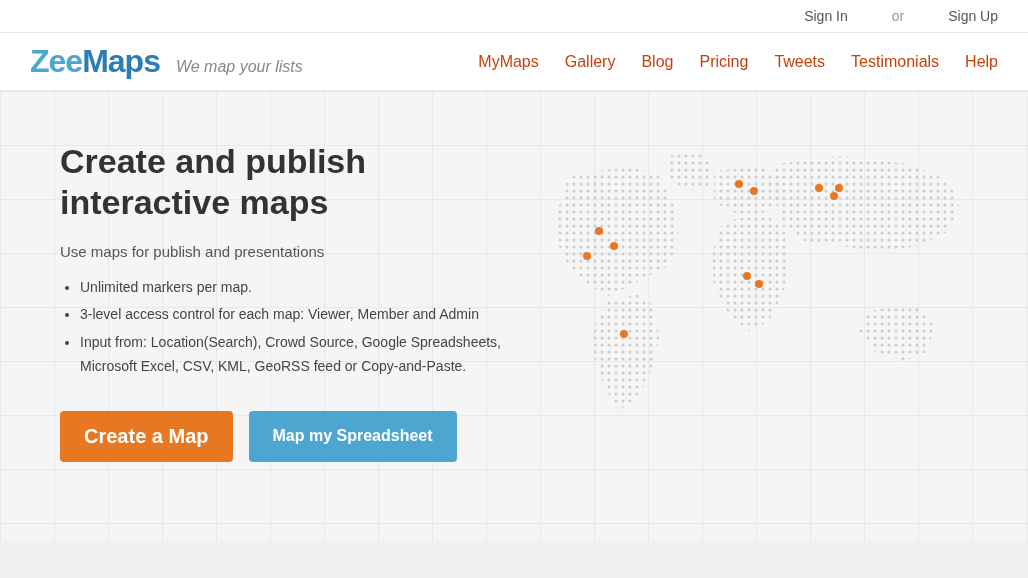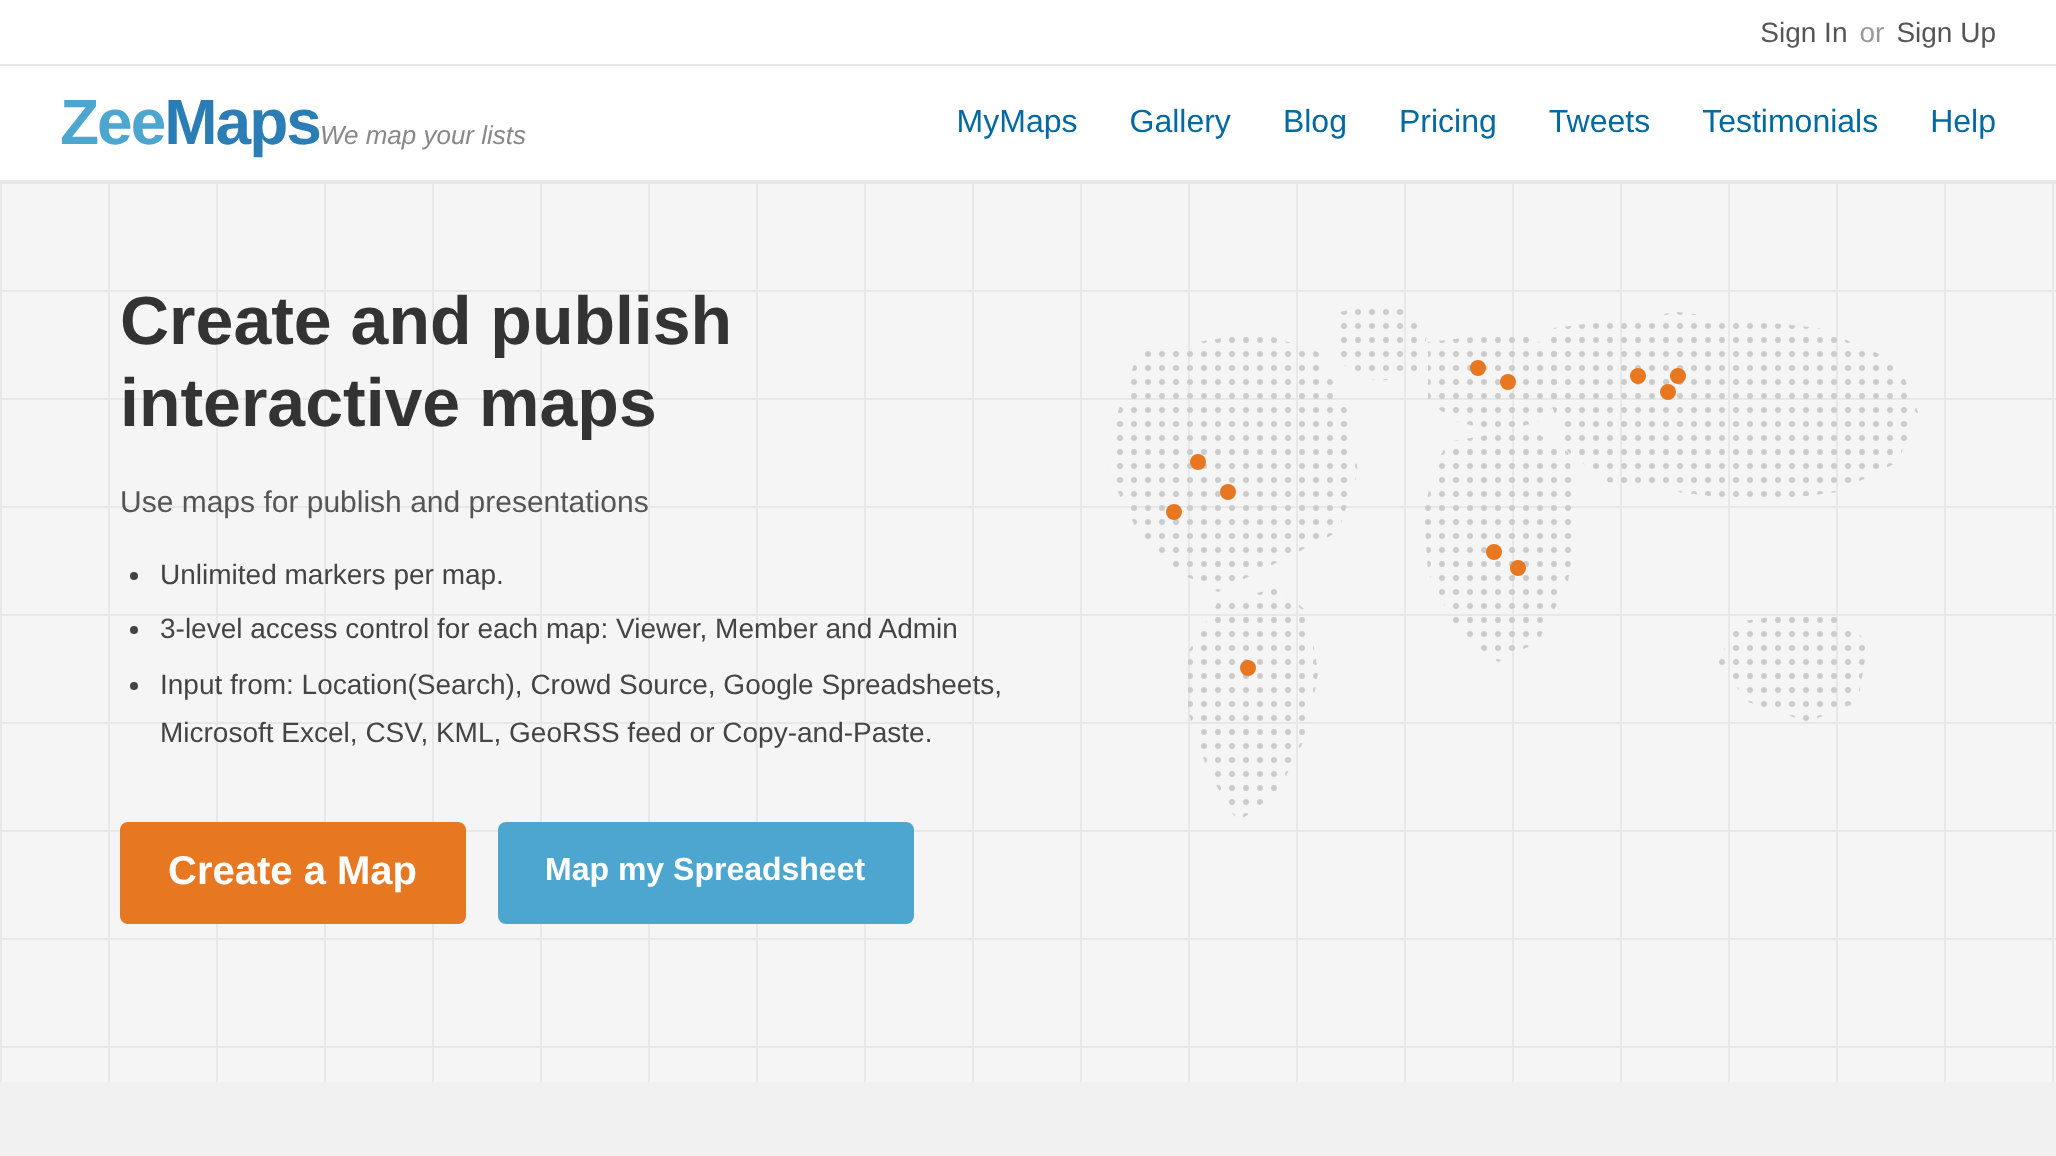--- a/index.html
+++ b/index.html
@@ -13,63 +13,64 @@
     
     #top-bar {
       background: #fff;
       display: flex;
       justify-content: flex-end;
       align-items: center;
       padding: 8px 30px;
       font-size: 14px;
       color: #555;
       border-bottom: 1px solid #e8e8e8;
+      gap: 38px;
     }
     #top-bar a {
       color: #555;
       text-decoration: none;
       cursor: pointer;
     }
     #top-bar .sep { margin: 0 6px; color: #999; text-align: center; }
 
     
     #header {
       background: #fff;
       display: flex;
       align-items: center;
       padding: 10px 30px;
       border-bottom: 1px solid #e8e8e8;
     }
     #logo-area {
       display: flex;
       align-items: baseline;
-      gap: 0;
+      gap: 16px;
       margin-right: auto;
     }
     #logo {
       font-size: 32px;
       font-weight: bold;
       letter-spacing: -1px;
       text-decoration: none;
     }
     #logo .zee { color: #4da6d0; }
     #logo .maps { color: #2b7db5; }
     #tagline {
       font-style: italic;
       color: #888;
-      font-size: 13px;
+      font-size: 16px;
     }
     #nav {
       display: flex;
       gap: 26px;
       align-items: center;
     }
     #nav a {
       text-decoration: none;
-      color: #0369a1;
+      color: #c2410c;
       font-size: 16px;
       font-weight: 500;
     }
 
     
     #main-section {
       background: #f5f5f5;
       position: relative;
       overflow: hidden;
     }

